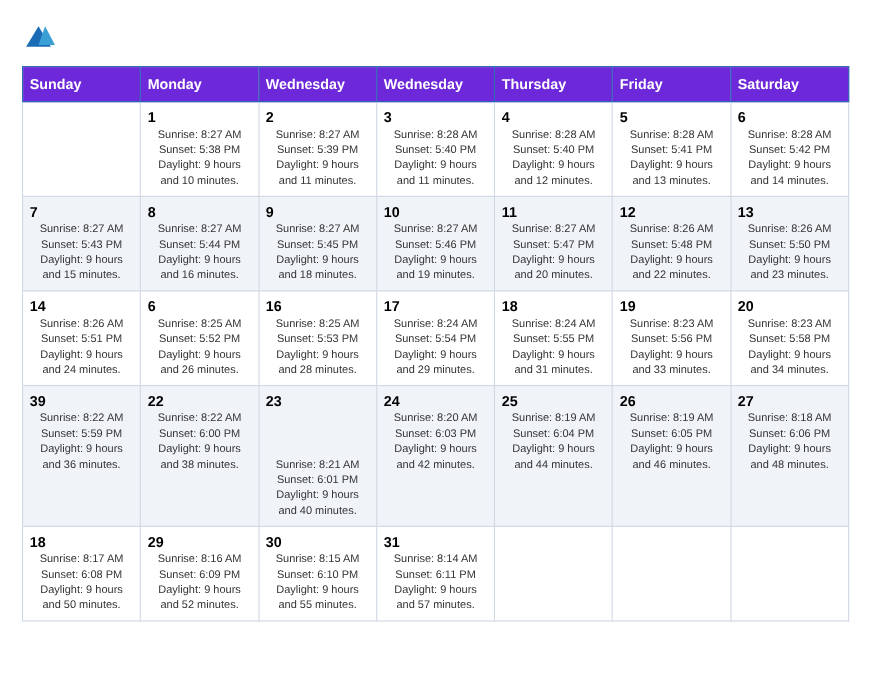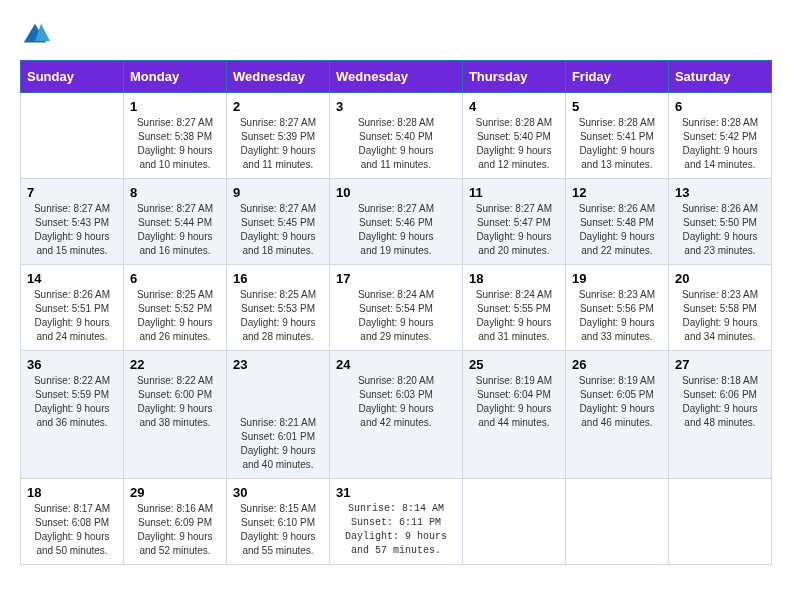--- a/index.html
+++ b/index.html
@@ -265,21 +265,21 @@
         <td>
           <span class="day-number">20</span>
           <div class="day-info" style="white-space: pre-line;">Sunrise: 8:23 AM
 Sunset: 5:58 PM
 Daylight: 9 hours
 and 34 minutes.</div>
         </td>
       </tr>
       <tr>
         <td>
-          <span class="day-number">36</span>
+          <span class="day-number">39</span>
           <div class="day-info" style="white-space: pre-line;">Sunrise: 8:22 AM
 Sunset: 5:59 PM
 Daylight: 9 hours
 and 36 minutes.</div>
         </td>
         <td>
           <span class="day-number">22</span>
           <div class="day-info" style="white-space: pre-line;">Sunrise: 8:22 AM
 Sunset: 6:00 PM
 Daylight: 9 hours
@@ -338,21 +338,21 @@
         </td>
         <td>
           <span class="day-number">30</span>
           <div class="day-info" style="white-space: pre-line;">Sunrise: 8:15 AM
 Sunset: 6:10 PM
 Daylight: 9 hours
 and 55 minutes.</div>
         </td>
         <td>
           <span class="day-number">31</span>
-          <div class="day-info" style="white-space: pre-line; font-family: Liberation Mono, monospace;">Sunrise: 8:14 AM
+          <div class="day-info" style="white-space: pre-line;">Sunrise: 8:14 AM
 Sunset: 6:11 PM
 Daylight: 9 hours
 and 57 minutes.</div>
         </td>
         <td></td>
         <td></td>
         <td></td>
       </tr>
     </tbody>
 </table>

